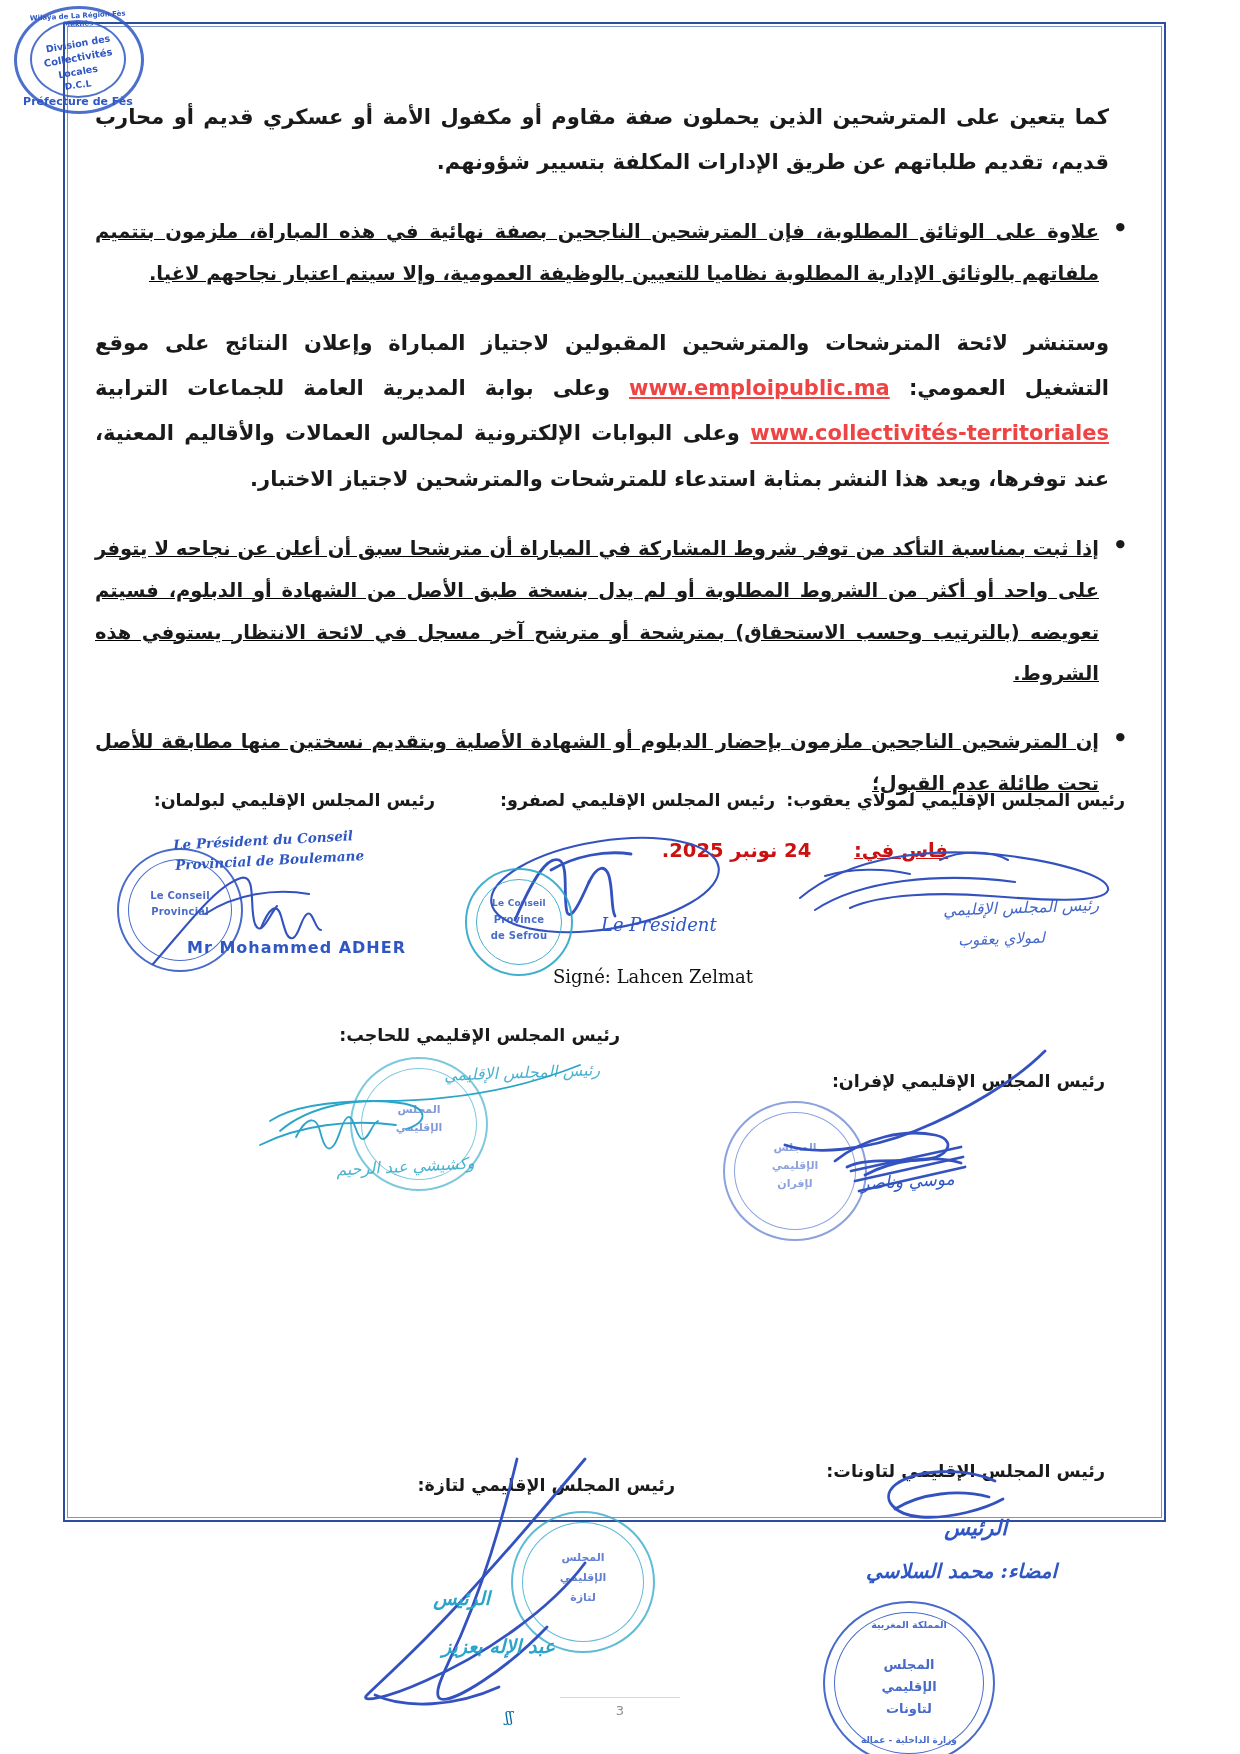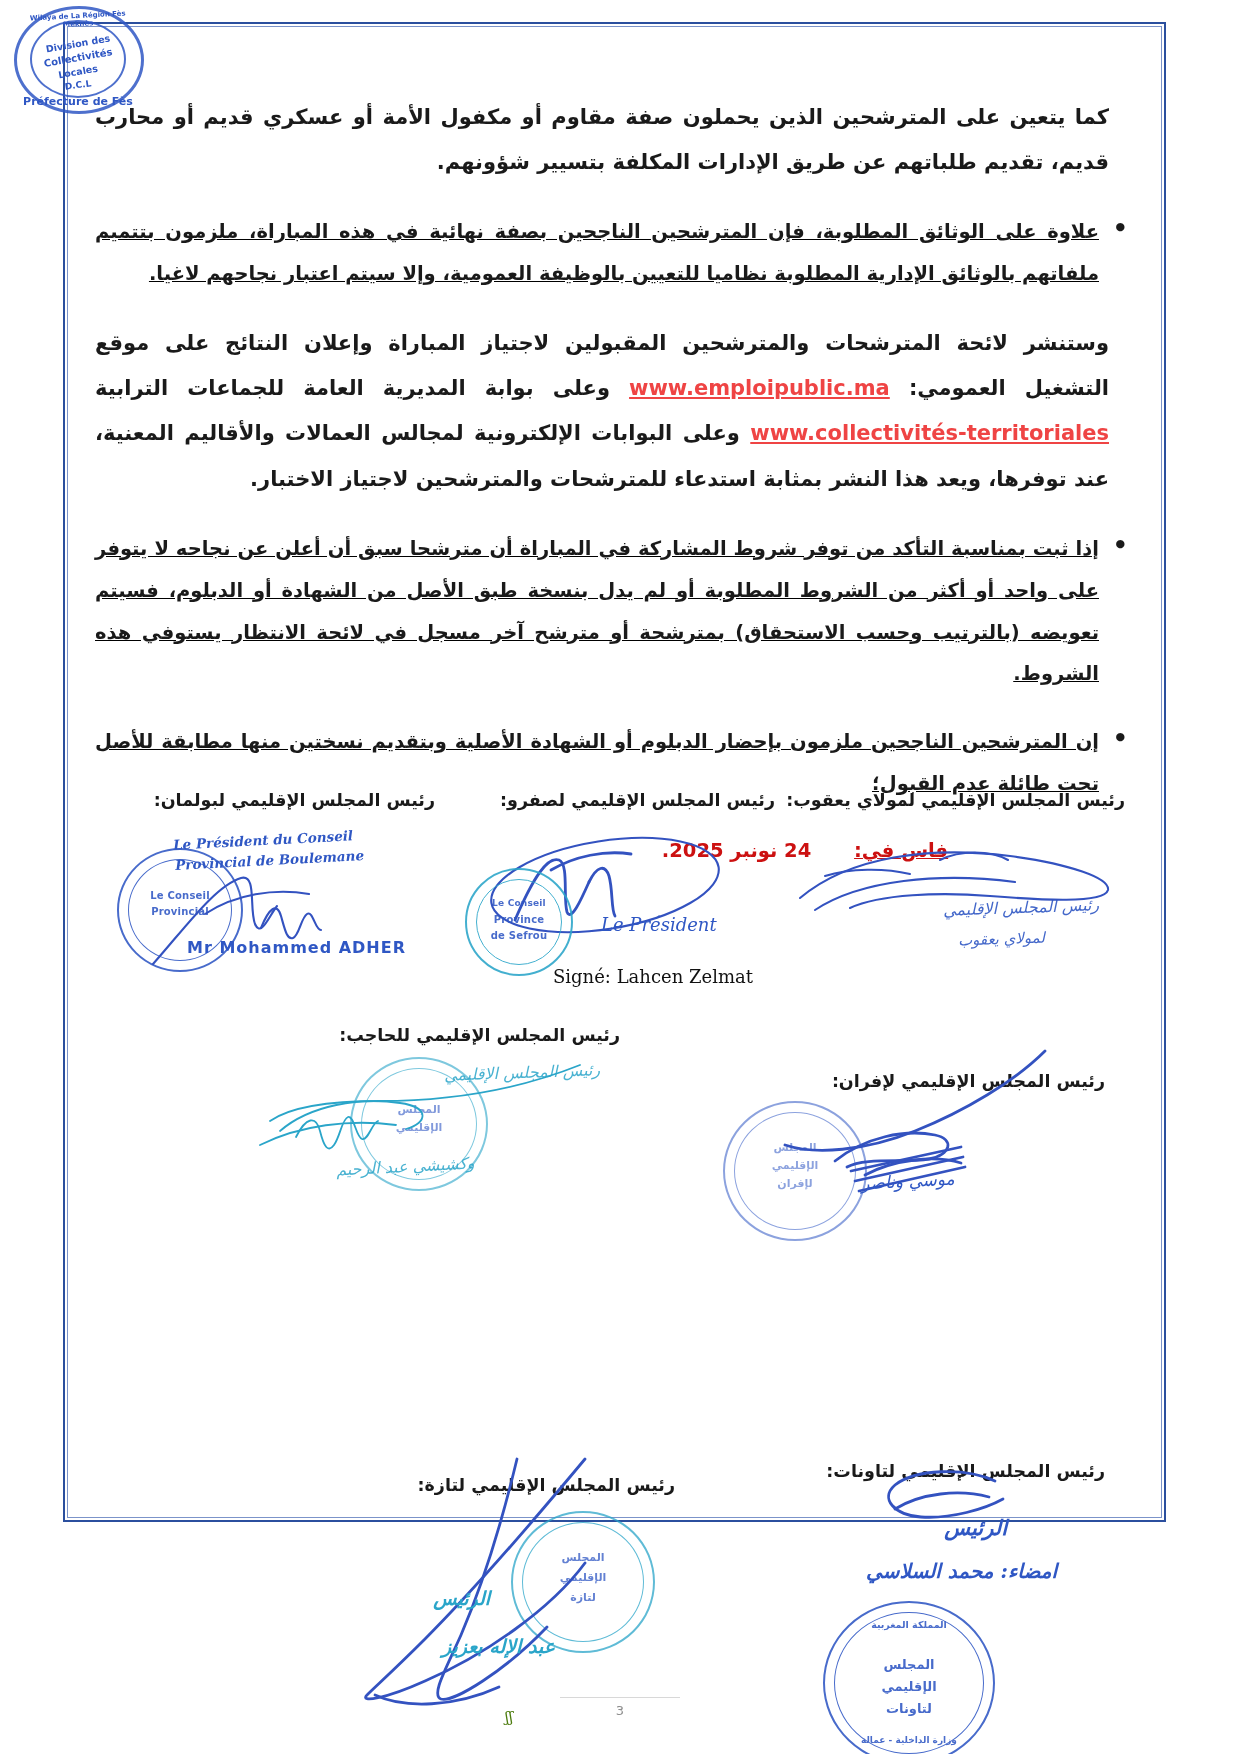--- a/index.html
+++ b/index.html
@@ -186,21 +186,21 @@
   }
   .footdash{
     position:absolute;
     left:560px;bottom:56px;
     width:120px;height:1px;
     background:#d8d8d8;
   }
   .scribble{
     position:absolute;
     left:505px;bottom:28px;
-    font-size:15px;color:#4d7c0f;
+    font-size:15px;color:#0369a1;
     font-family:"DejaVu Serif",serif;
     margin-top:41px;
   }
 </style>
 </head>
 <body>
 
 <div class="page">
 
   <div class="frame"></div>

